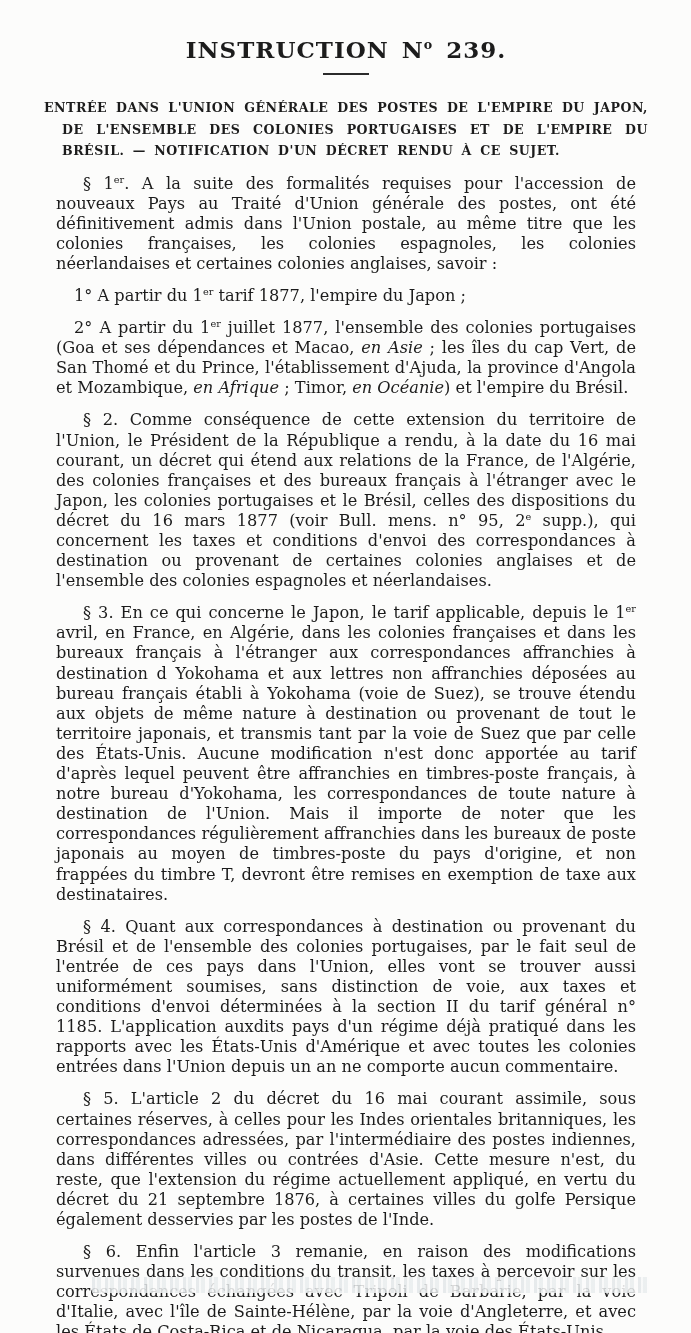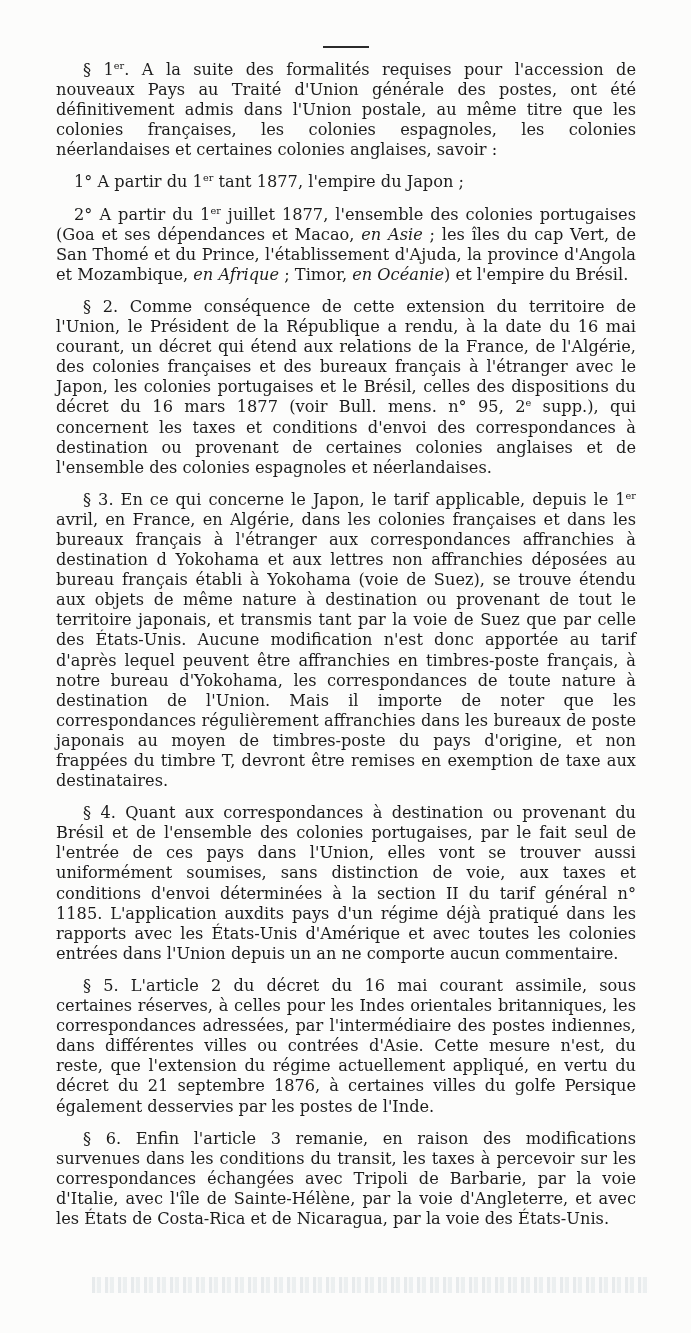--- a/index.html
+++ b/index.html
@@ -73,24 +73,26 @@
       #f7f8f8 3px, #f7f8f8 5px,
       #e9edee 5px, #e9edee 9px,
       #fbfbfb 9px, #fbfbfb 13px);
     opacity: 0.85;
   }
 </style>
 </head>
 <body>
 
 <div class="page">
+  <div class="title"><span>INSTRUCTION N</span><sup>o</sup><span> 239.</span></div>
   <div class="divider"></div>
+  <div class="subject">ENTRÉE DANS L'UNION GÉNÉRALE DES POSTES DE L'EMPIRE DU JAPON, DE L'ENSEMBLE DES COLONIES PORTUGAISES ET DE L'EMPIRE DU BRÉSIL. — NOTIFICATION D'UN DÉCRET RENDU À CE SUJET.</div>
   <div class="doc-body" id="doc-body">
       <p class="para"><span>§ 1</span><sup>er</sup><span>. A la suite des formalités requises pour l'accession de nouveaux Pays au Traité d'Union générale des postes, ont été définitivement admis dans l'Union postale, au même titre que les colonies françaises, les colonies espagnoles, les colonies néerlandaises et certaines colonies anglaises, savoir :</span></p>
-      <p class="para item space-before"><span>1° A partir du 1</span><sup>er</sup><span> tant 1877, l'empire du Japon ;</span></p>
+      <p class="para item space-before"><span>1° A partir du 1</span><sup>er</sup><span> tarif 1877, l'empire du Japon ;</span></p>
       <p class="para item"><span>2° A partir du 1</span><sup>er</sup><span> juillet 1877, l'ensemble des colonies portugaises (Goa et ses dépendances et Macao, </span><i>en Asie</i><span> ; les îles du cap Vert, de San Thomé et du Prince, l'établissement d'Ajuda, la province d'Angola et Mozambique, </span><i>en Afrique</i><span> ; Timor, </span><i>en Océanie</i><span>) et l'empire du Brésil.</span></p>
       <p class="para"><span>§ 2. Comme conséquence de cette extension du territoire de l'Union, le Président de la République a rendu, à la date du 16 mai courant, un décret qui étend aux relations de la France, de l'Algérie, des colonies françaises et des bureaux français à l'étranger avec le Japon, les colonies portugaises et le Brésil, celles des dispositions du décret du 16 mars 1877 (voir Bull. mens. n° 95, 2</span><sup>e</sup><span> supp.), qui concernent les taxes et conditions d'envoi des correspondances à destination ou provenant de certaines colonies anglaises et de l'ensemble des colonies espagnoles et néerlandaises.</span></p>
       <p class="para"><span>§ 3. En ce qui concerne le Japon, le tarif applicable, depuis le 1</span><sup>er</sup><span> avril, en France, en Algérie, dans les colonies françaises et dans les bureaux français à l'étranger aux correspondances affranchies à destination d Yokohama et aux lettres non affranchies déposées au bureau français établi à Yokohama (voie de Suez), se trouve étendu aux objets de même nature à destination ou provenant de tout le territoire japonais, et transmis tant par la voie de Suez que par celle des États-Unis. Aucune modification n'est donc apportée au tarif d'après lequel peuvent être affranchies en timbres-poste français, à notre bureau d'Yokohama, les correspondances de toute nature à destination de l'Union. Mais il importe de noter que les correspondances régulièrement affranchies dans les bureaux de poste japonais au moyen de timbres-poste du pays d'origine, et non frappées du timbre T, devront être remises en exemption de taxe aux destinataires.</span></p>
       <p class="para"><span>§ 4. Quant aux correspondances à destination ou provenant du Brésil et de l'ensemble des colonies portugaises, par le fait seul de l'entrée de ces pays dans l'Union, elles vont se trouver aussi uniformément soumises, sans distinction de voie, aux taxes et conditions d'envoi déterminées à la section II du tarif général n° 1185. L'application auxdits pays d'un régime déjà pratiqué dans les rapports avec les États-Unis d'Amérique et avec toutes les colonies entrées dans l'Union depuis un an ne comporte aucun commentaire.</span></p>
       <p class="para space-before"><span>§ 5. L'article 2 du décret du 16 mai courant assimile, sous certaines réserves, à celles pour les Indes orientales britanniques, les correspondances adressées, par l'intermédiaire des postes indiennes, dans différentes villes ou contrées d'Asie. Cette mesure n'est, du reste, que l'extension du régime actuellement appliqué, en vertu du décret du 21 septembre 1876, à certaines villes du golfe Persique également desservies par les postes de l'Inde.</span></p>
       <p class="para"><span>§ 6. Enfin l'article 3 remanie, en raison des modifications survenues dans les conditions du transit, les taxes à percevoir sur les correspondances échangées avec Tripoli de Barbarie, par la voie d'Italie, avec l'île de Sainte-Hélène, par la voie d'Angleterre, et avec les États de Costa-Rica et de Nicaragua, par la voie des États-Unis.</span></p>
     </div>
 </div>
 
 <div class="scan-band"></div>

